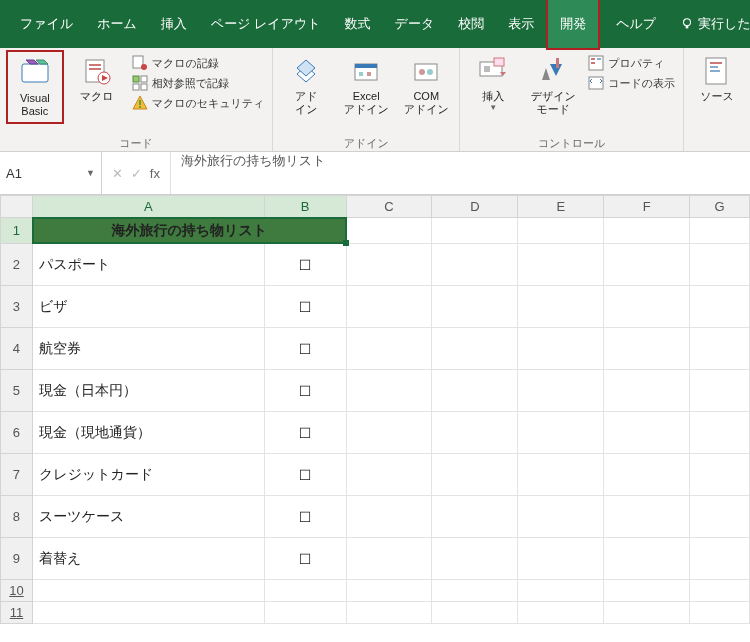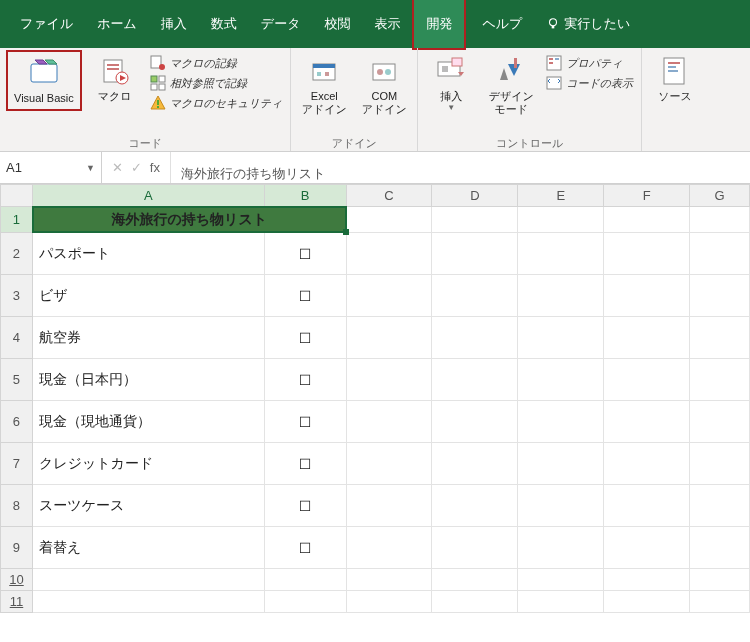--- a/index.html
+++ b/index.html
@@ -15,25 +15,25 @@
 
   
   .ribbon { display:flex; align-items:stretch; height:104px; background:#f3f2f1; border-bottom:1px solid #d0d0d0; }
   .grp { display:flex; flex-direction:column; justify-content:space-between; border-right:1px solid #d8d8d8; padding:4px 6px 0; }
   .grp-body { display:flex; align-items:flex-start; gap:6px; flex:1; }
   .grp-label { text-align:center; font-size:11px; color:#666; padding:2px 0 0; }
   .bigbtn { display:flex; flex-direction:column; align-items:center; justify-content:flex-start; padding:2px 4px; min-width:54px; text-align:center; line-height:1.2; font-size:11px; color:#222; }
   .bigbtn .ic { width:34px; height:34px; margin-bottom:2px; }
   .vb { border:2px solid #b02020; padding:4px 6px; margin:-2px 0;justify-content:flex-end; }
   .smallcol { display:flex; flex-direction:column; gap:2px; padding-top:2px; }
-  .smallbtn { display:flex; align-items:center; gap:4px; font-size:11px; white-space:nowrap; padding:1px 2px;font-style:italic; }
+  .smallbtn { display:flex; align-items:center; gap:4px; font-size:11px; white-space:nowrap; padding:1px 2px; }
   .smic { width:16px; height:16px; flex-shrink:0; }
 
   
-  .fbar { display:flex; align-items:flex-end; height:32px; border-bottom:1px solid #d0d0d0; }
+  .fbar { display:flex; align-items:flex-start; height:43px; border-bottom:1px solid #d0d0d0; }
   .namebox { width:102px; border-right:1px solid #d0d0d0; padding:0 6px; display:flex; align-items:center; justify-content:space-between; height:100%; }
   .namebox .dd { font-size:9px; color:#666; }
   .fxbtns { display:flex; align-items:center; gap:8px; padding:0 10px; color:#bbb; border-right:1px solid #e0e0e0; height:100%; }
   .fxbtns .fx { color:#666; }
   .fxval { padding:0 10px; color:#555; }
 
   
   .gridwrap { overflow:hidden; }
   table.grid { border-collapse:collapse; table-layout:fixed; }
   .corner { width:32px; height:22px; background:#f0f0f0; border:1px solid #d4d4d4; }
@@ -57,20 +57,21 @@
 
   .colA{width:232px;} .colB{width:82px;} .colC,.colD,.colE,.colF{width:86px;} .colG{width:60px;}
 </style>
 </head>
 <body>
 
 <div class="tabs">
   <div class="tab">ファイル</div>
   <div class="tab">ホーム</div>
   <div class="tab">挿入</div>
+  <div class="tab">ページ レイアウト</div>
   <div class="tab">数式</div>
   <div class="tab">データ</div>
   <div class="tab">校閲</div>
   <div class="tab">表示</div>
   <div class="tab active">開発</div>
   <div class="tab help">ヘルプ</div>
   <div class="tab tell">
     <span class="bulb">
       <svg viewBox="0 0 16 16">
           <circle cx="8" cy="6" r="4" fill="none" stroke="#fff" stroke-width="1.2"></circle>
@@ -132,20 +133,28 @@
               </svg></span>
           <span>マクロのセキュリティ</span>
         </div>
       </div>
     </div>
     <div class="grp-label">コード</div>
   </div>
 
   <div class="grp">
     <div class="grp-body">
+      <div class="bigbtn">
+        <span class="ic"><svg viewBox="0 0 34 34">
+              <path d="M8 20 L17 12 L26 20 L17 28 Z" fill="#fff" stroke="#3a7ab8"></path>
+              <path d="M8 14 L17 6 L26 14 L17 22 Z" fill="#cfe3f4" stroke="#3a7ab8"></path>
+            </svg></span>
+        <span style="white-space:pre;">アド
+イン</span>
+      </div>
       <div class="bigbtn">
         <span class="ic"><svg viewBox="0 0 34 34">
               <rect x="6" y="10" width="22" height="16" fill="#fff" stroke="#888"></rect>
               <rect x="6" y="10" width="22" height="4" fill="#3a7ab8"></rect>
               <rect x="10" y="18" width="4" height="4" fill="#9cc"></rect>
               <rect x="18" y="18" width="4" height="4" fill="#c99"></rect>
             </svg></span>
         <span style="white-space:pre;">Excel
 アドイン</span>
       </div>

